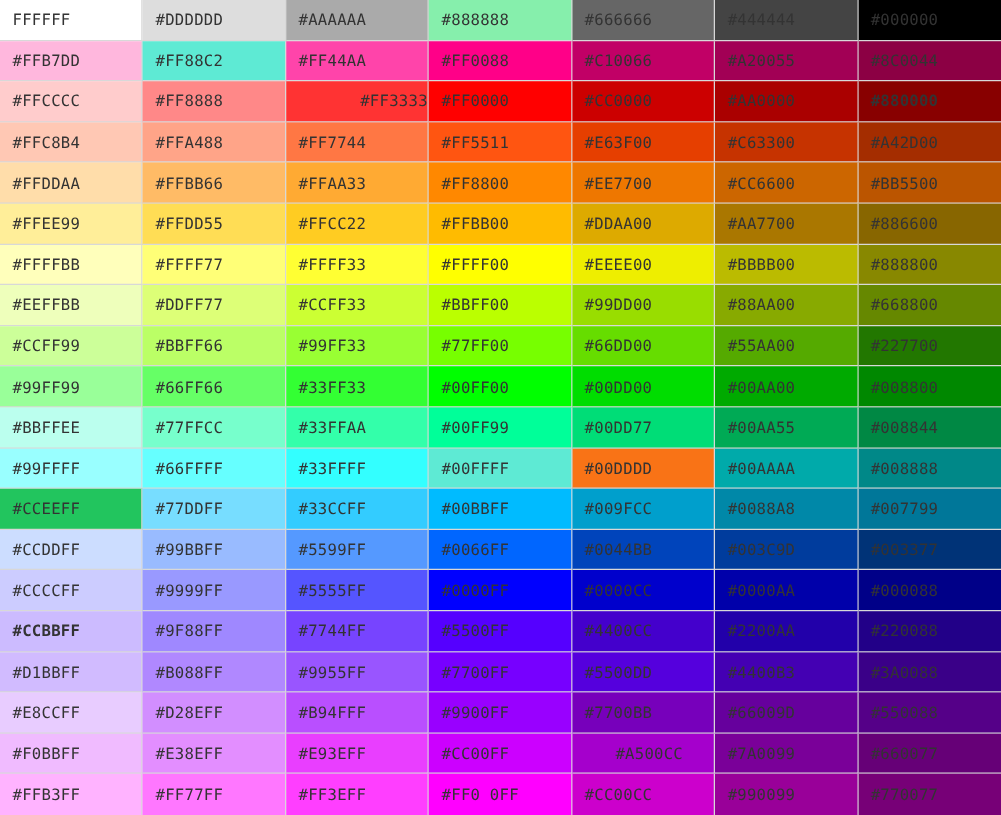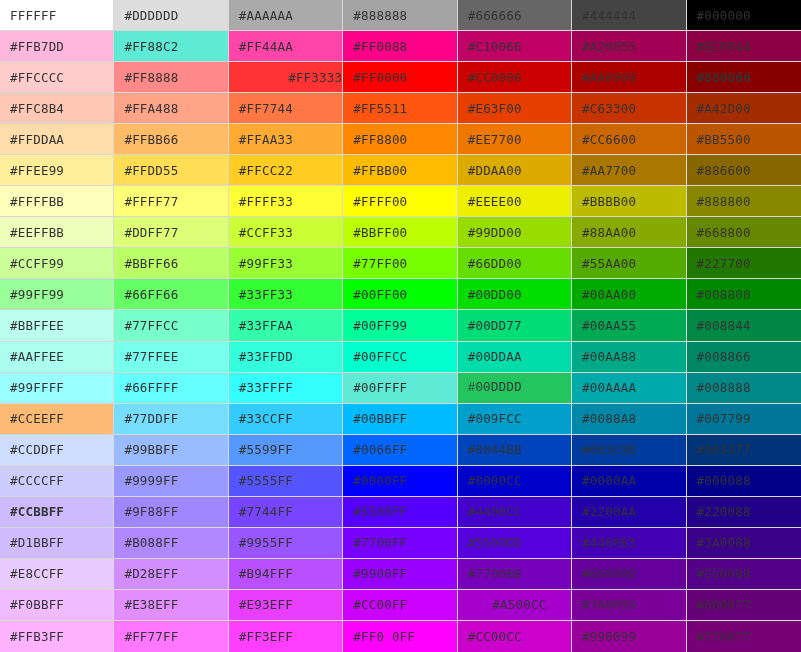--- a/index.html
+++ b/index.html
@@ -50,21 +50,21 @@
 </style>
 </head>
 <body>
 
 <table class="swatch-table">
   <tbody id="swatch-body">
       <tr>
         <td class="swatch-cell" style="background-color: rgb(255, 255, 255);"><span class="swatch-label">FFFFFF</span></td>
         <td class="swatch-cell" style="background-color: rgb(221, 221, 221);"><span class="swatch-label">#DDDDDD</span></td>
         <td class="swatch-cell" style="background-color: rgb(170, 170, 170);"><span class="swatch-label">#AAAAAA</span></td>
-        <td class="swatch-cell" style="background-color: #a3a3a3;"><span class="swatch-label">#888888</span></td>
+        <td class="swatch-cell" style="background-color: #86efac;"><span class="swatch-label">#888888</span></td>
         <td class="swatch-cell" style="background-color: rgb(102, 102, 102);"><span class="swatch-label">#666666</span></td>
         <td class="swatch-cell" style="background-color: rgb(68, 68, 68);"><span class="swatch-label">#444444</span></td>
         <td class="swatch-cell" style="background-color: rgb(0, 0, 0);"><span class="swatch-label">#000000</span></td>
       </tr>
       <tr>
         <td class="swatch-cell" style="background-color: rgb(255, 183, 221);"><span class="swatch-label">#FFB7DD</span></td>
         <td class="swatch-cell" style="background-color: #5eead4; padding-left: 10px;"><span class="swatch-label">#FF88C2</span></td>
         <td class="swatch-cell" style="background-color: rgb(255, 68, 170);"><span class="swatch-label">#FF44AA</span></td>
         <td class="swatch-cell" style="background-color: rgb(255, 0, 136);"><span class="swatch-label">#FF0088</span></td>
         <td class="swatch-cell" style="background-color: rgb(193, 0, 102);"><span class="swatch-label">#C10066</span></td>
@@ -146,39 +146,30 @@
       <tr>
         <td class="swatch-cell" style="background-color: rgb(187, 255, 238);"><span class="swatch-label">#BBFFEE</span></td>
         <td class="swatch-cell" style="background-color: rgb(119, 255, 204);"><span class="swatch-label">#77FFCC</span></td>
         <td class="swatch-cell" style="background-color: rgb(51, 255, 170);"><span class="swatch-label">#33FFAA</span></td>
         <td class="swatch-cell" style="background-color: rgb(0, 255, 153);"><span class="swatch-label">#00FF99</span></td>
         <td class="swatch-cell" style="background-color: rgb(0, 221, 119);"><span class="swatch-label">#00DD77</span></td>
         <td class="swatch-cell" style="background-color: rgb(0, 170, 85);"><span class="swatch-label">#00AA55</span></td>
         <td class="swatch-cell" style="background-color: rgb(0, 136, 68);"><span class="swatch-label">#008844</span></td>
       </tr>
       <tr>
-        <td class="swatch-cell" style="background-color: rgb(170, 255, 238);"><span class="swatch-label">#AAFFEE</span></td>
-        <td class="swatch-cell" style="background-color: rgb(119, 255, 238);"><span class="swatch-label">#77FFEE</span></td>
-        <td class="swatch-cell" style="background-color: rgb(51, 255, 221);"><span class="swatch-label">#33FFDD</span></td>
-        <td class="swatch-cell" style="background-color: rgb(0, 255, 204);"><span class="swatch-label">#00FFCC</span></td>
-        <td class="swatch-cell" style="background-color: rgb(0, 221, 170);"><span class="swatch-label">#00DDAA</span></td>
-        <td class="swatch-cell" style="background-color: rgb(0, 170, 136);"><span class="swatch-label">#00AA88</span></td>
-        <td class="swatch-cell" style="background-color: rgb(0, 136, 102);"><span class="swatch-label">#008866</span></td>
-      </tr>
-      <tr>
         <td class="swatch-cell" style="background-color: rgb(153, 255, 255);"><span class="swatch-label">#99FFFF</span></td>
         <td class="swatch-cell" style="background-color: rgb(102, 255, 255);"><span class="swatch-label">#66FFFF</span></td>
         <td class="swatch-cell" style="background-color: rgb(51, 255, 255);"><span class="swatch-label">#33FFFF</span></td>
         <td class="swatch-cell" style="background-color: #5eead4;"><span class="swatch-label">#00FFFF</span></td>
-        <td class="swatch-cell" style="background-color: #22c55e; font-family: Liberation Mono, monospace;"><span class="swatch-label">#00DDDD</span></td>
+        <td class="swatch-cell" style="background-color: #f97316;"><span class="swatch-label">#00DDDD</span></td>
         <td class="swatch-cell" style="background-color: rgb(0, 170, 170);"><span class="swatch-label">#00AAAA</span></td>
         <td class="swatch-cell" style="background-color: rgb(0, 136, 136);"><span class="swatch-label">#008888</span></td>
       </tr>
       <tr>
-        <td class="swatch-cell" style="background-color: #fdba74;"><span class="swatch-label">#CCEEFF</span></td>
+        <td class="swatch-cell" style="background-color: #22c55e;"><span class="swatch-label">#CCEEFF</span></td>
         <td class="swatch-cell" style="background-color: rgb(119, 221, 255);"><span class="swatch-label">#77DDFF</span></td>
         <td class="swatch-cell" style="background-color: rgb(51, 204, 255);"><span class="swatch-label">#33CCFF</span></td>
         <td class="swatch-cell" style="background-color: rgb(0, 187, 255);"><span class="swatch-label">#00BBFF</span></td>
         <td class="swatch-cell" style="background-color: rgb(0, 159, 204);"><span class="swatch-label">#009FCC</span></td>
         <td class="swatch-cell" style="background-color: rgb(0, 136, 168);"><span class="swatch-label">#0088A8</span></td>
         <td class="swatch-cell" style="background-color: rgb(0, 119, 153);"><span class="swatch-label">#007799</span></td>
       </tr>
       <tr>
         <td class="swatch-cell" style="background-color: rgb(204, 221, 255);"><span class="swatch-label">#CCDDFF</span></td>
         <td class="swatch-cell" style="background-color: rgb(153, 187, 255);"><span class="swatch-label">#99BBFF</span></td>

